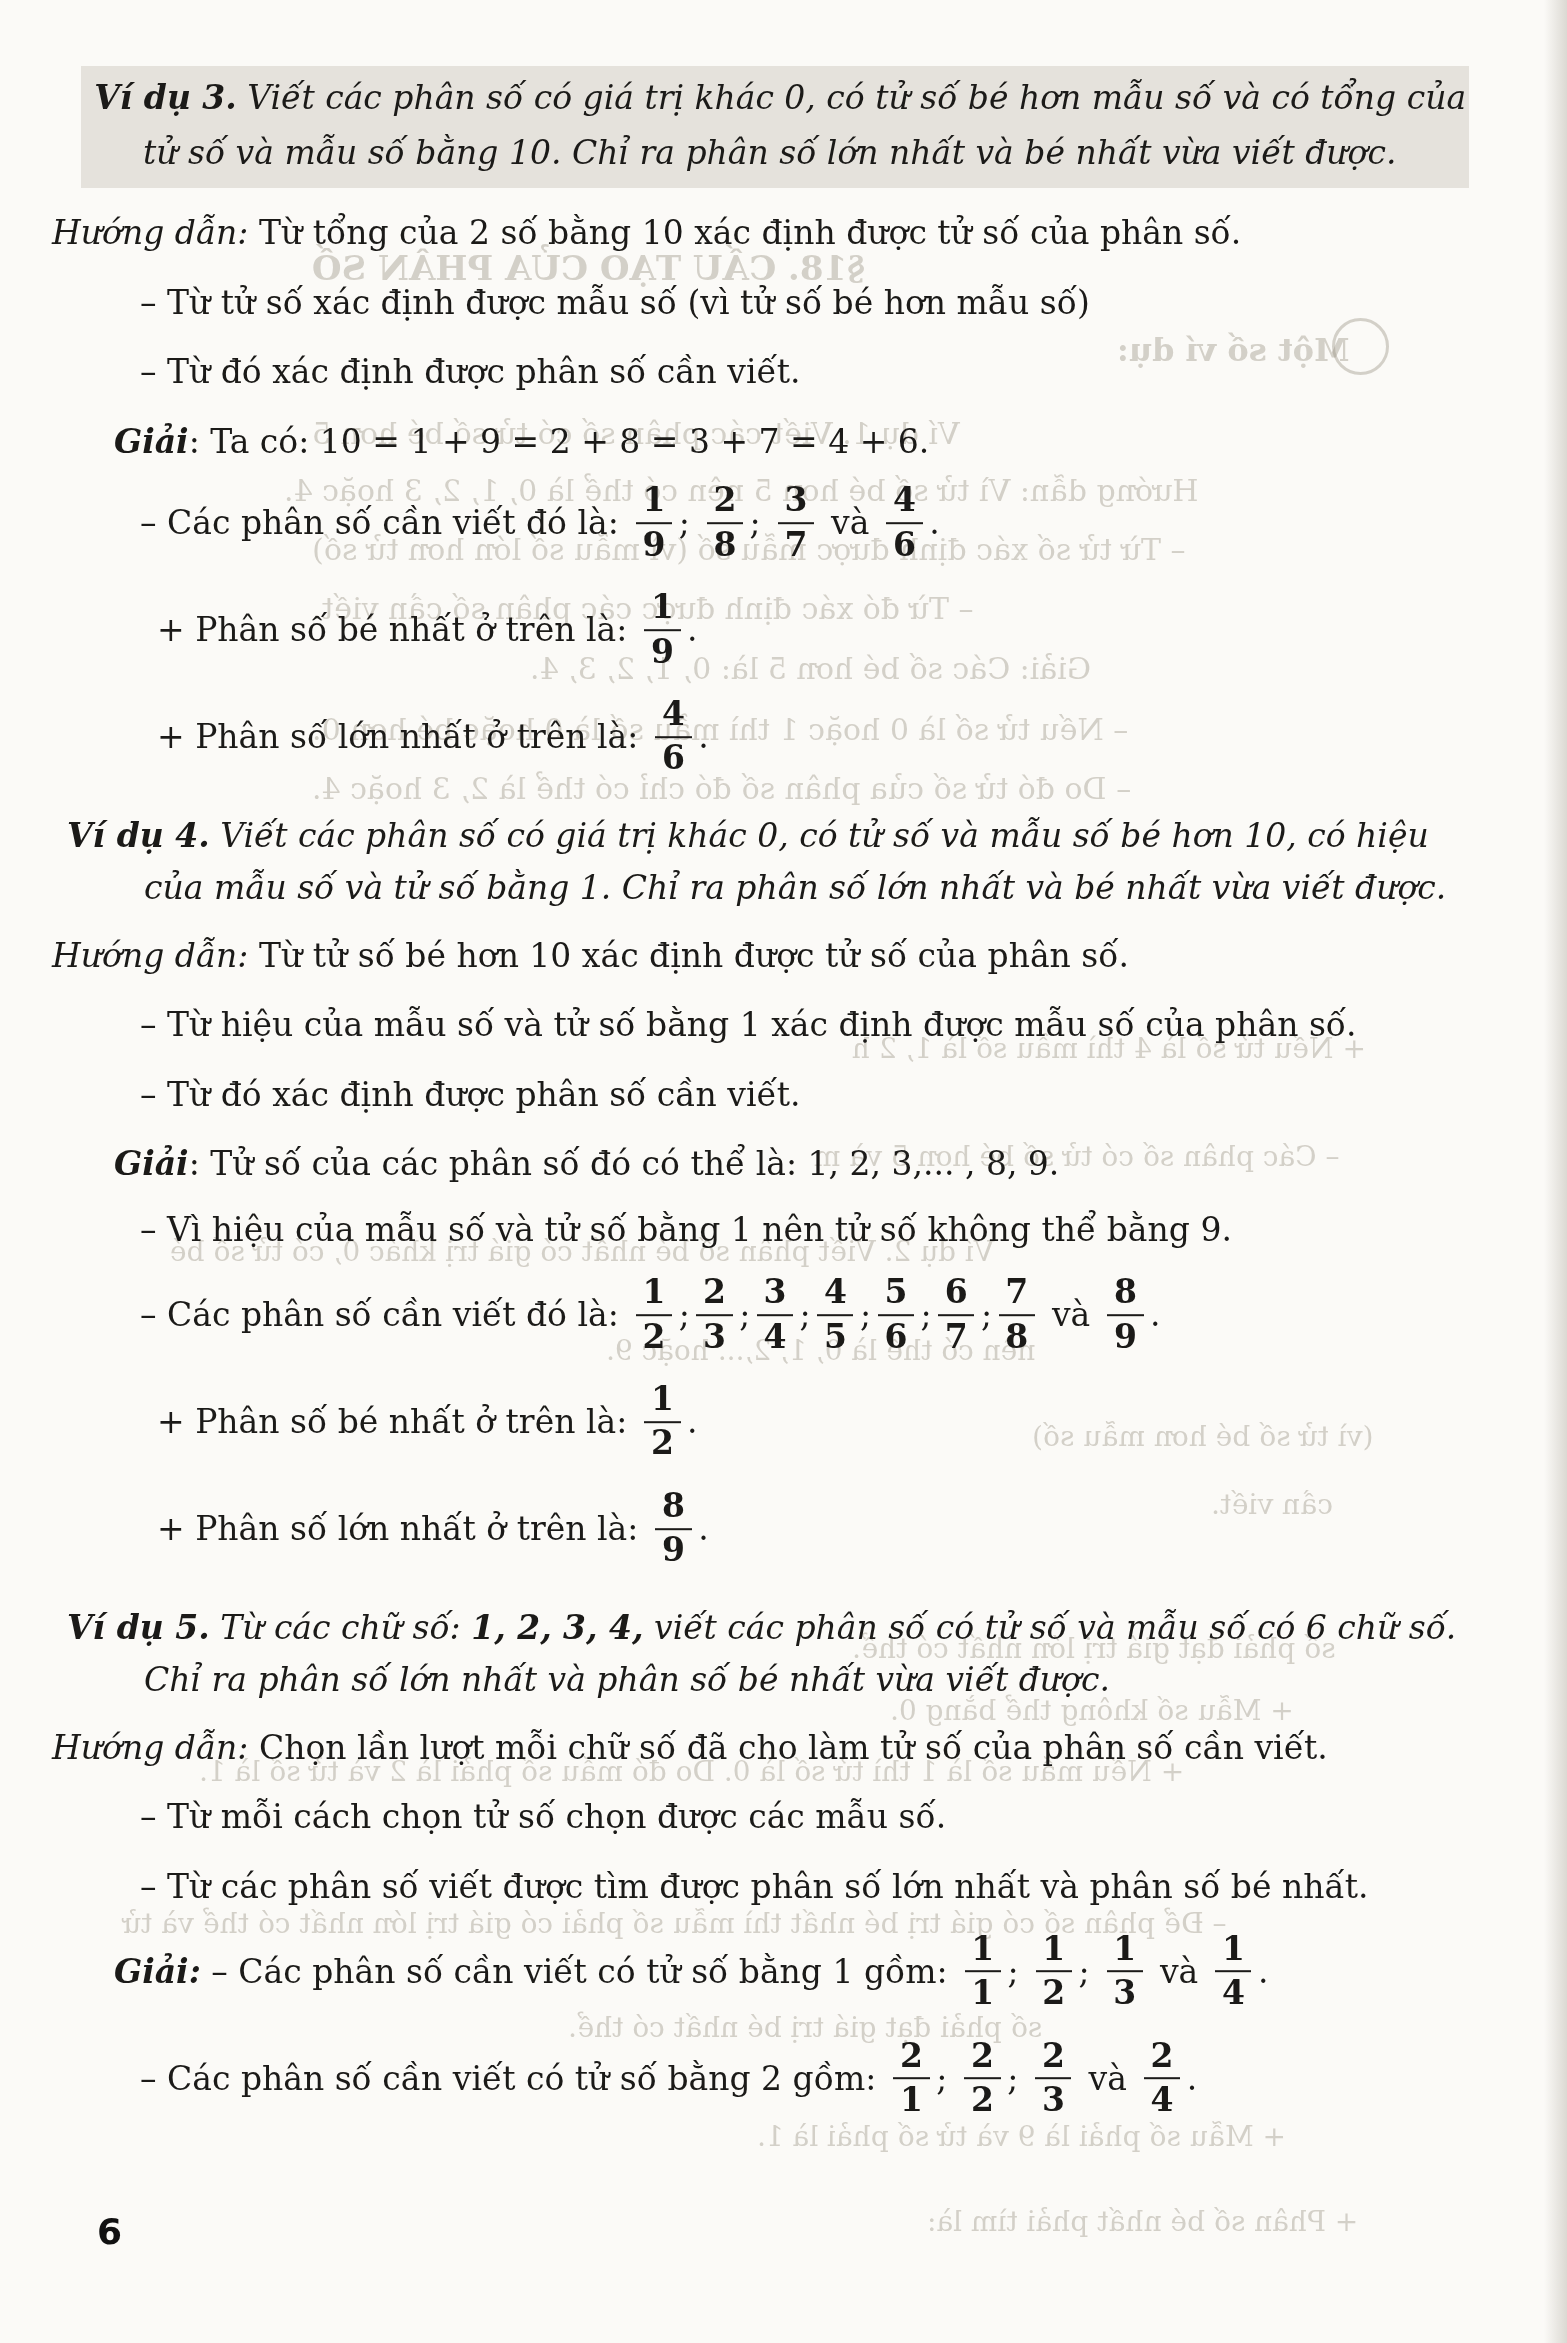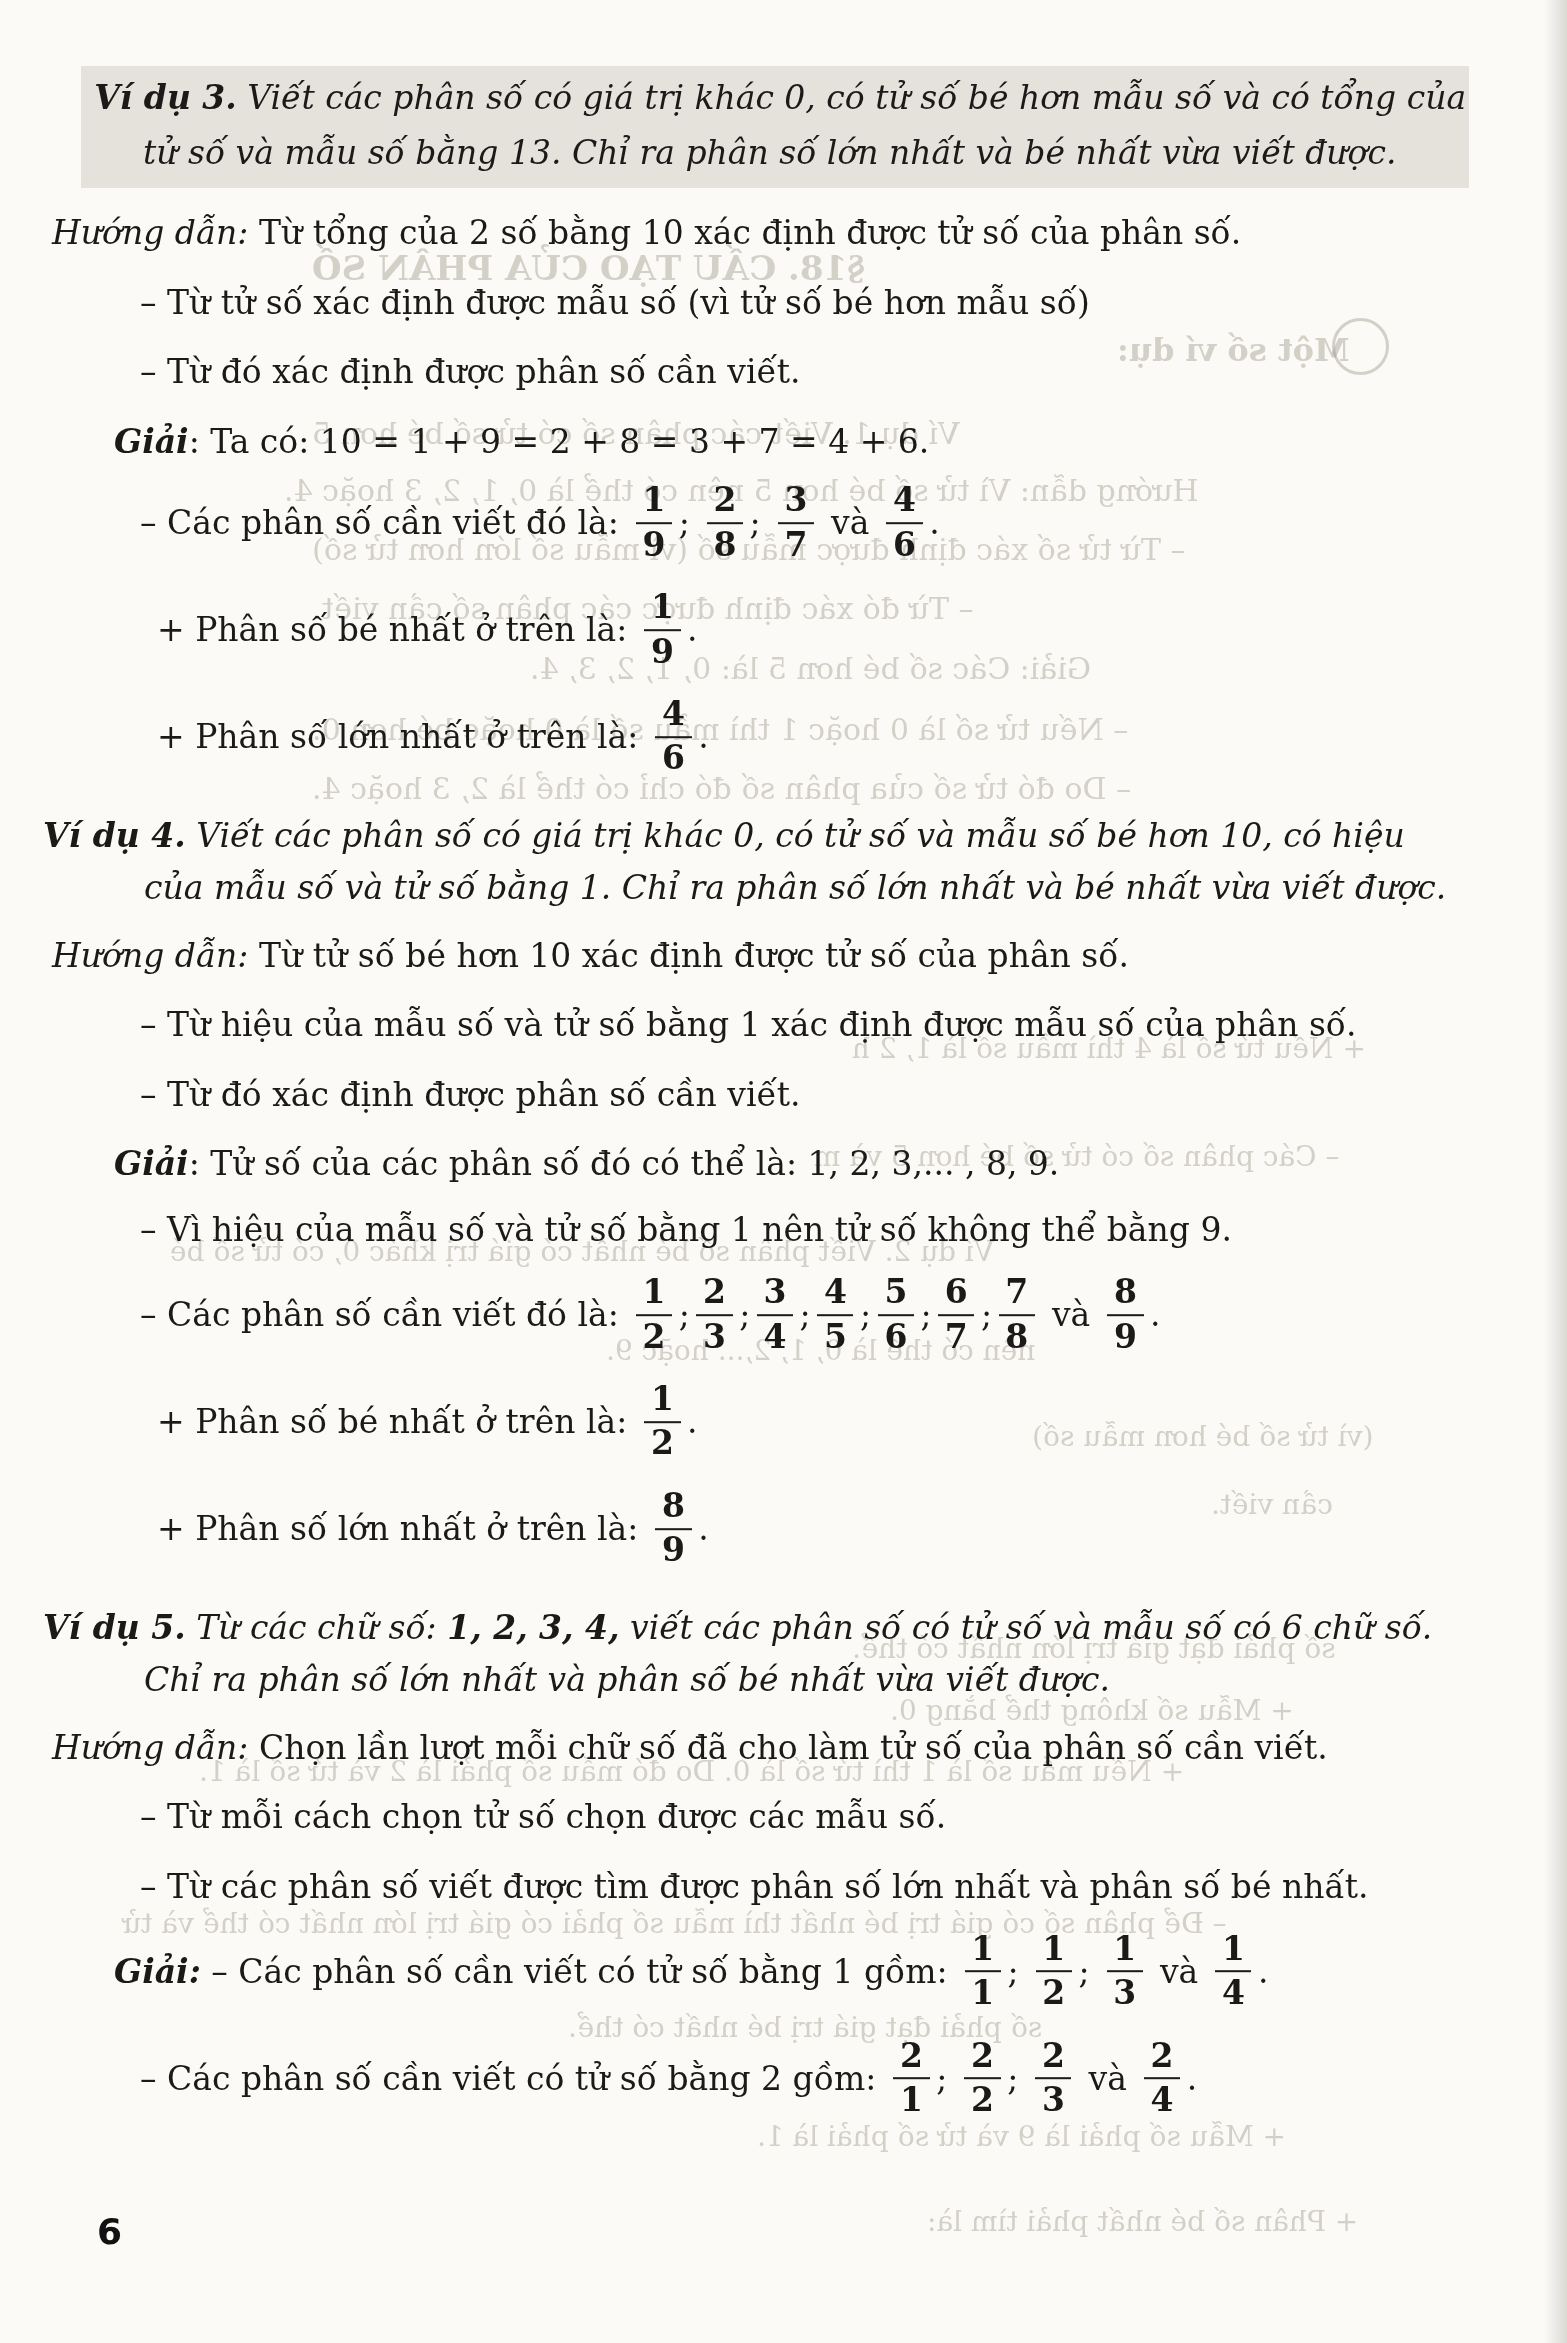--- a/index.html
+++ b/index.html
@@ -29,21 +29,21 @@
   .ghost-logo{
     position:absolute;border:3.8px solid var(--ghost);border-radius:50%;
   }
   .content{position:absolute;left:0;top:66px;width:1567px;}
   .para{
     font-size:33px;line-height:1.3;margin:0 38px 26.5px 140px;white-space:nowrap;
   }
   .para .bi{font-weight:bold;font-style:italic;}
   .para .i{font-style:italic;}
   .para .r{font-style:normal;}
-  .p-head{margin-left:43px;margin-bottom:9.5px;}
+  .p-head{margin-left:67px;margin-bottom:9.5px;}
   .p-cont{margin-left:144px;margin-bottom:24.6px;}
   .p-hd{margin-left:52px;margin-bottom:26.5px;}
   .p-dash{margin-left:140px;margin-bottom:26.5px;}
   .p-plus{margin-left:157px;margin-bottom:28px;}
   .p-giai{margin-left:114px;margin-bottom:23px;}
   .p-fr{margin-bottom:28px;}
   .mb-lg{margin-bottom:36px;}
   .hl-wrap{
     background:var(--hl);
     margin:0 0 24.6px 81px;width:1388px;padding:11.4px 0 13.2px;
@@ -88,21 +88,21 @@
       <div class="ghost" style="left: 890px; top: 1694px; font-size: 28px; font-weight: normal;">+ Mẫu số không thể bằng 0.</div>
       <div class="ghost" style="left: 199px; top: 1755px; font-size: 28px; font-weight: normal;">+ Nếu mẫu số là 1 thì tử số là 0. Do đó mẫu số phải là 2 và tử số là 1.</div>
       <div class="ghost" style="left: 123px; top: 1907px; font-size: 28px; font-weight: normal;">– Để phân số có giá trị bé nhất thì mẫu số phải có giá trị lớn nhất có thể và tử</div>
       <div class="ghost" style="left: 568px; top: 2011px; font-size: 28px; font-weight: normal;">số phải đạt giá trị bé nhất có thể.</div>
       <div class="ghost" style="left: 757px; top: 2120px; font-size: 28px; font-weight: normal;">+ Mẫu số phải là 9 và tử số phải là 1.</div>
       <div class="ghost" style="left: 927px; top: 2205px; font-size: 28px; font-weight: normal;">+ Phân số bé nhất phải tìm là:</div>
     </div>
   <div class="content" id="content">
       <div class="hl-wrap">
         <div class="para p-head"><span class="bi">Ví dụ 3.</span><span class="i"> Viết các phân số có giá trị khác 0, có tử số bé hơn mẫu số và có tổng của</span></div>
-        <div class="para p-cont"><span class="i">tử số và mẫu số bằng 13. Chỉ ra phân số lớn nhất và bé nhất vừa viết được.</span></div>
+        <div class="para p-cont"><span class="i">tử số và mẫu số bằng 10. Chỉ ra phân số lớn nhất và bé nhất vừa viết được.</span></div>
       </div>
       <div class="para p-hd"><span class="i">Hướng dẫn:</span><span class="r"> Từ tổng của 2 số bằng 10 xác định được tử số của phân số.</span></div>
       <div class="para p-dash"><span class="r">– Từ tử số xác định được mẫu số (vì tử số bé hơn mẫu số)</span></div>
       <div class="para p-dash"><span class="r">– Từ đó xác định được phân số cần viết.</span></div>
       <div class="para p-giai"><span class="bi">Giải</span><span class="r">: Ta có: 10 = 1 + 9 = 2 + 8 = 3 + 7 = 4 + 6.</span></div>
       <div class="para p-dash p-fr"><span class="r">– Các phân số cần viết đó là: </span><span class="frac"><span class="num">1</span><span class="den">9</span></span><span class="r">; </span><span class="frac"><span class="num">2</span><span class="den">8</span></span><span class="r">; </span><span class="frac"><span class="num">3</span><span class="den">7</span></span><span class="r"> và </span><span class="frac"><span class="num">4</span><span class="den">6</span></span><span class="r">.</span></div>
       <div class="para p-plus p-fr"><span class="r">+ Phân số bé nhất ở trên là: </span><span class="frac"><span class="num">1</span><span class="den">9</span></span><span class="r">.</span></div>
       <div class="para p-plus p-fr mb-lg"><span class="r">+ Phân số lớn nhất ở trên là: </span><span class="frac"><span class="num">4</span><span class="den">6</span></span><span class="r">.</span></div>
       <div class="para p-head"><span class="bi">Ví dụ 4.</span><span class="i"> Viết các phân số có giá trị khác 0, có tử số và mẫu số bé hơn 10, có hiệu</span></div>
       <div class="para p-cont"><span class="i">của mẫu số và tử số bằng 1. Chỉ ra phân số lớn nhất và bé nhất vừa viết được.</span></div>

